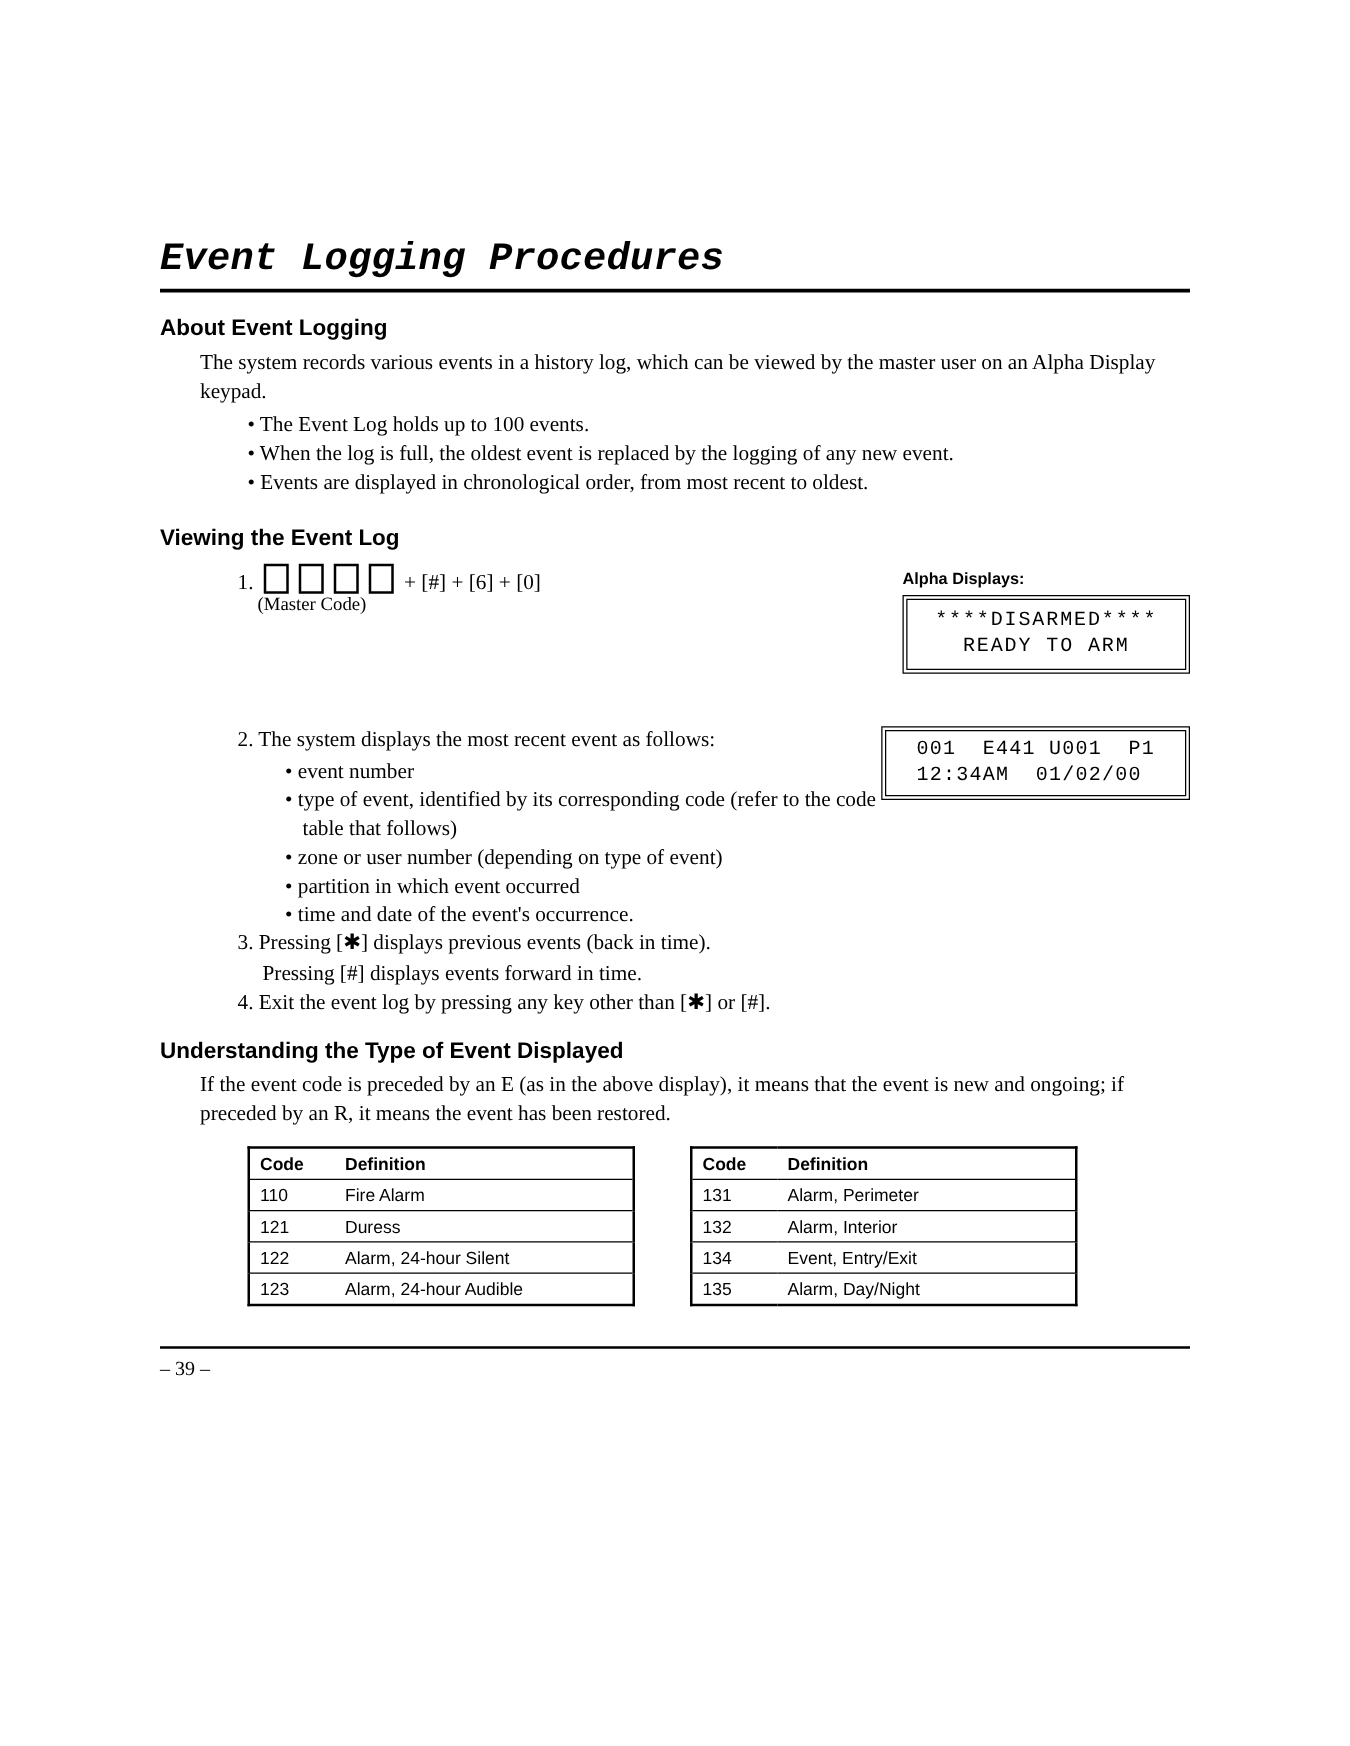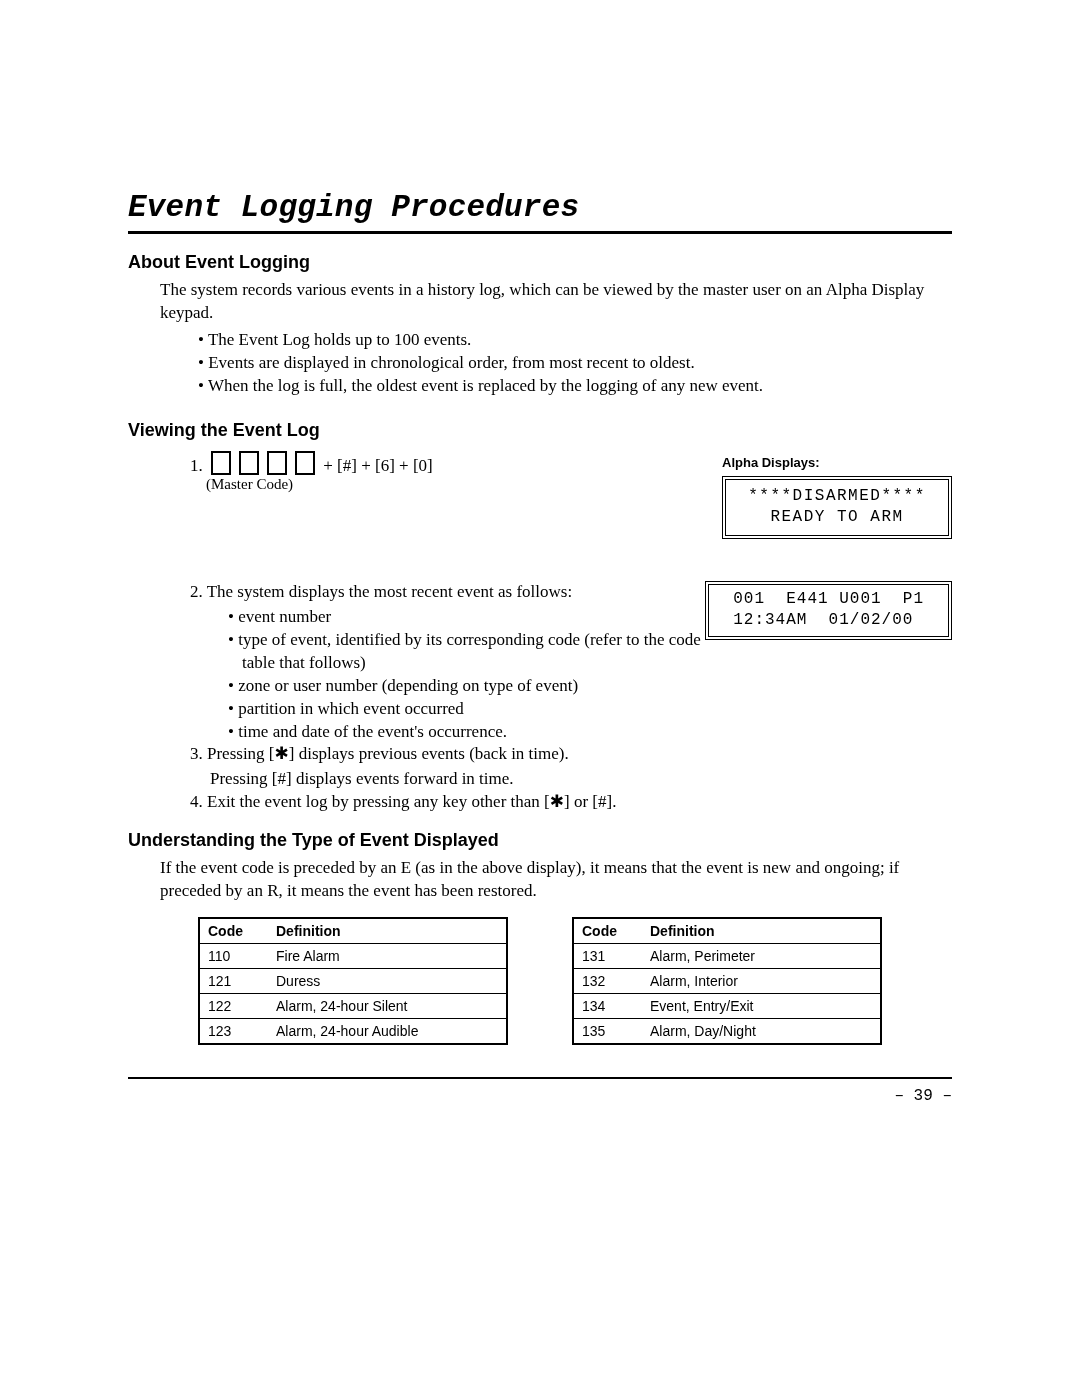--- a/index.html
+++ b/index.html
@@ -108,21 +108,21 @@
   .sub-bullet {
     margin-left: 100px;
     text-indent: -14px;
     padding-left: 14px;
   }
   .sub-line {
     margin-left: 82px;
   }
   .code-tables {
     display: flex;
-    gap: 64px;
+    gap: 44px;
     margin-top: 14px;
     margin-left: 70px;
   }
   table.codes {
     border-collapse: collapse;
     font-family: Arial, Helvetica, sans-serif;
     font-size: 14px;
     width: 310px;
   }
   table.codes th {
@@ -146,36 +146,35 @@
   table.codes tr:last-child td {
     border-bottom: 2px solid #000;
   }
   .footer-rule {
     border: 0;
     border-top: 2px solid #000;
     margin: 32px 0 8px 0;
   }
   .pagenum {
     font-size: 16px;
-    text-align: right;
-    font-family: Liberation Mono, monospace;
+    text-align: left;
   }
 </style>
 </head>
 <body>
 
 <div class="page">
   <h1 class="title">Event Logging Procedures</h1>
   <hr class="title-rule">
 
   <div class="section-heading">About Event Logging</div>
   <div class="body-text indent">The system records various events in a history log, which can be viewed by the master user on an Alpha Display keypad.</div>
   <div class="bullet-line">• The Event Log holds up to 100 events.</div>
+  <div class="bullet-line">• When the log is full, the oldest event is replaced by the logging of any new event.</div>
   <div class="bullet-line">• Events are displayed in chronological order, from most recent to oldest.</div>
-  <div class="bullet-line">• When the log is full, the oldest event is replaced by the logging of any new event.</div>
 
   <div class="section-heading" style="margin-top:22px">Viewing the Event Log</div>
 
   <div class="two-col">
     <div class="left-col">
       <div class="step-row">
         <span>1.</span>
         <span class="boxes">
           <span class="box"></span>
           <span class="box"></span>

